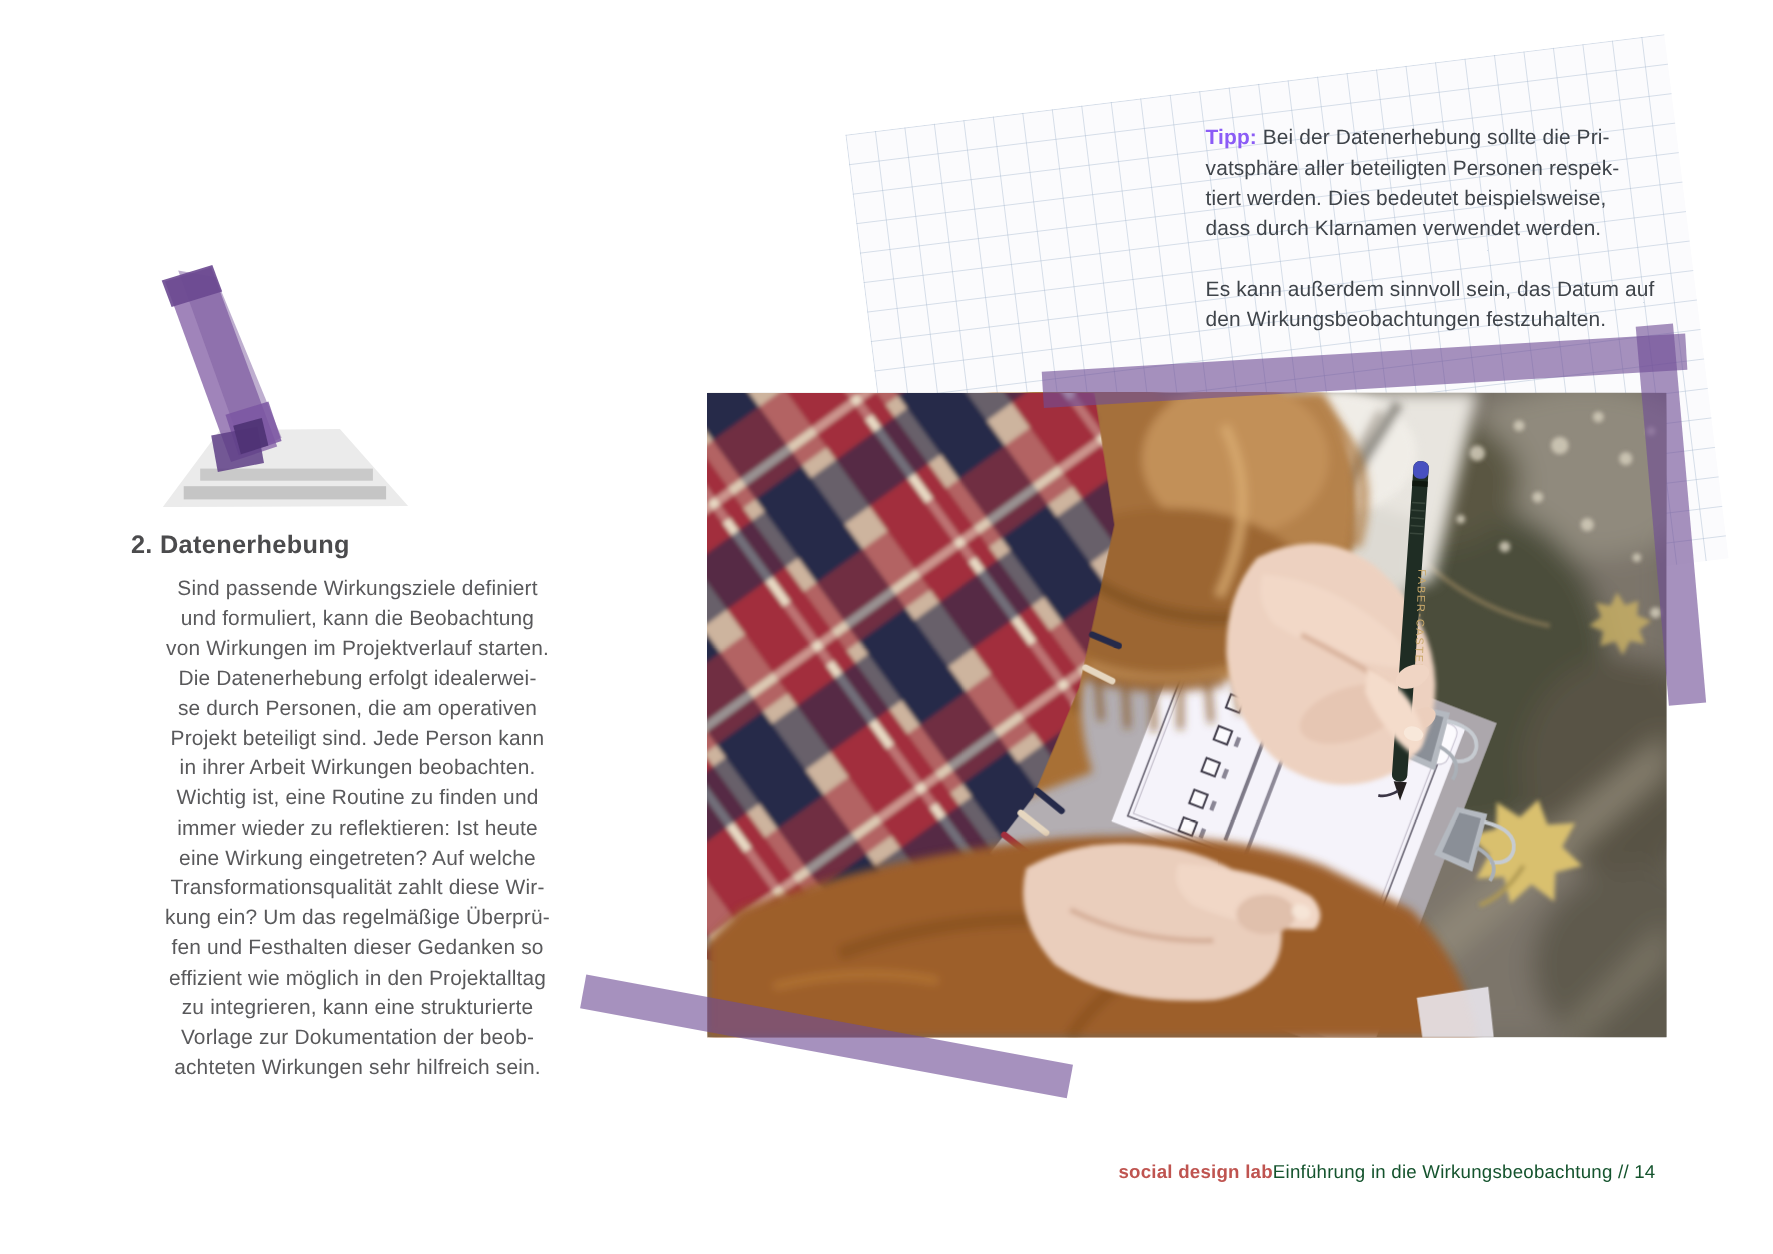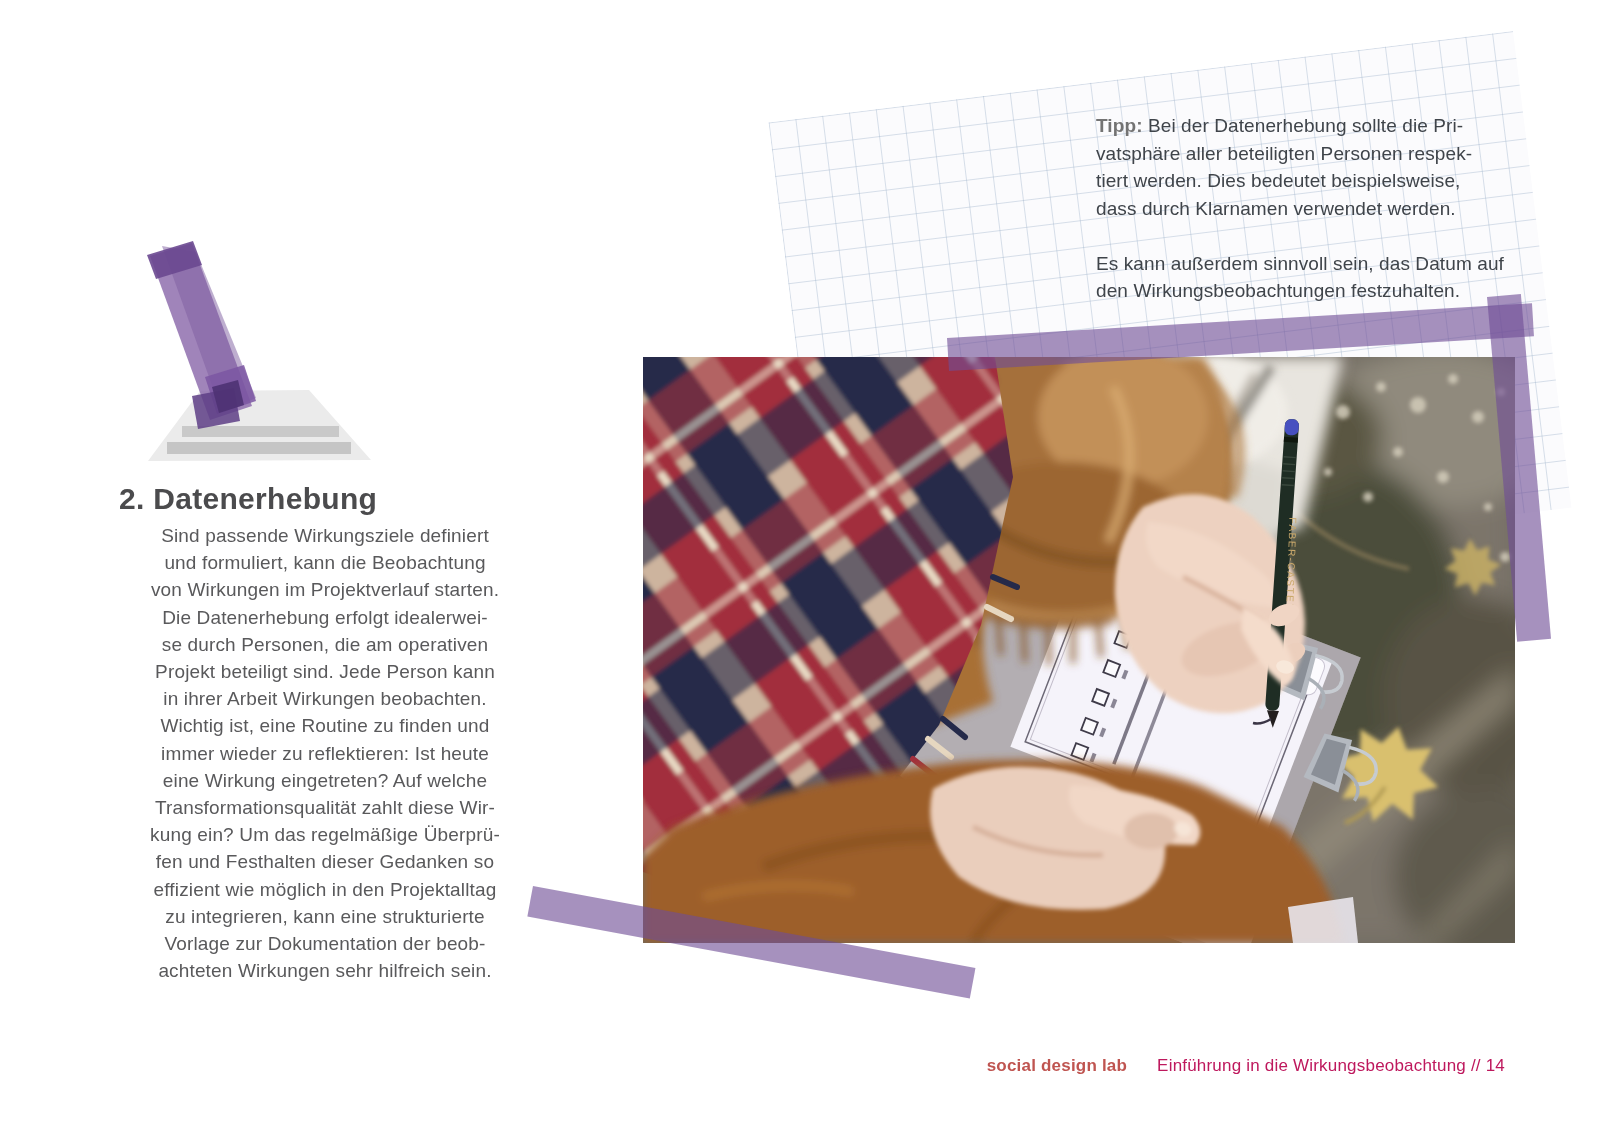--- a/index.html
+++ b/index.html
@@ -19,48 +19,48 @@
       linear-gradient(to right, rgba(168,186,208,.45) 1px, transparent 1px),
       linear-gradient(to bottom, rgba(168,186,208,.45) 1px, transparent 1px);
     background-size:27px 27px;
   }
 
   .tip{
     position:absolute;left:1096px;top:112px;width:412px;
     font-size:19px;line-height:27.5px;color:#3f444a;
     white-space:pre-line;letter-spacing:.1px;
   }
-  .tip-label{color:#737373;font-weight:bold;}
+  .tip-label{color:#8b5cf6;font-weight:bold;}
 
   .icon-svg{position:absolute;left:142px;top:238px;}
 
   .heading{
     position:absolute;left:119px;top:482px;margin:0;
-    font-size:30px;font-weight:bold;color:#4b4b4d;letter-spacing:.3px;
+    font-size:23px;font-weight:bold;color:#4b4b4d;letter-spacing:.3px;
   }
   .paragraph{
     position:absolute;left:119px;top:522px;width:412px;margin:0;
     font-size:19px;line-height:27.2px;color:#59595b;
     white-space:pre-line;letter-spacing:.15px;text-align:center;
   }
 
   .photo{position:absolute;left:643px;top:357px;width:872px;height:586px;}
   .photo svg{display:block;}
 
   .tape{position:absolute;background:rgba(112,78,150,.62);}
   .tape-h{left:948px;top:338px;width:586px;height:33px;transform:rotate(-3.4deg);transform-origin:left center;}
   .tape-v{left:1487px;top:297px;width:34px;height:346px;transform:rotate(-5deg);transform-origin:left top;}
   .tape-d{left:533px;top:886px;width:450px;height:31px;transform:rotate(10.5deg);transform-origin:left top;}
 
   .footer{
     position:absolute;top:1056px;right:107px;
-    display:flex;gap:30px;align-items:baseline;font-size:17px;
+    display:flex;align-items:baseline;font-size:17px;
   }
   .footer-brand{color:#bf5450;font-weight:bold;letter-spacing:.2px;}
-  .footer-info{color:#be185d;letter-spacing:.2px;text-align:right;}
+  .footer-info{color:#14532d;letter-spacing:.2px;text-align:right;}
 </style>
 </head>
 <body>
 
 <div class="page">
 
   <div class="graph-paper"></div>
 
   <div class="tip"><span class="tip-label">Tipp:</span><span> Bei der Datenerhebung sollte die Pri-
 vatsphäre aller beteiligten Personen respek-

